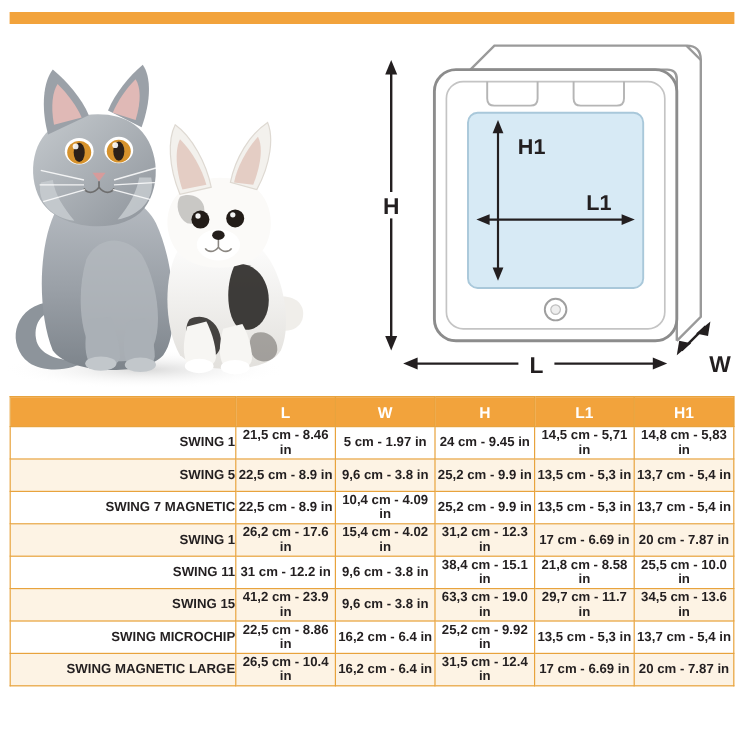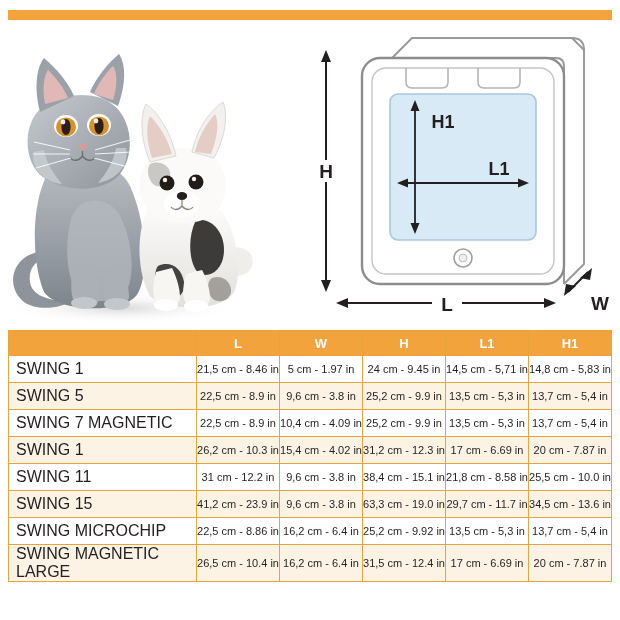--- a/index.html
+++ b/index.html
@@ -34,29 +34,29 @@
   }
   table{
     border-collapse:collapse;width:604px;
     font-size:11px;color:#231f20;
   }
   th,td{
     border:1px solid #e8a33d;
     padding:0;height:26px;
     text-align:center;
     vertical-align:middle;
-    font-weight:normal;
+    font-weight:bold;
   }
   thead th{
     background:#f2a33c;color:#ffffff;font-weight:bold;font-size:13px;
     height:24px;
   }
   thead th.blank{background:#f2a33c;}
   td.name{
-    text-align:left;padding-left:7px;font-weight:normal;font-size:16px;
+    text-align:right;padding-left:7px;font-weight:bold;font-size:11px;
     width:180px;
   }
   tbody tr:nth-child(odd) td{background:#ffffff;}
   tbody tr:nth-child(even) td{background:#fdf3e4;}
   tbody tr:nth-child(odd) td.name{background:#ffffff;}
   tbody tr:nth-child(even) td.name{background:#fdf3e4;}
 </style>
 </head>
 <body>
 
@@ -264,21 +264,21 @@
         <tr>
           <td class="name">SWING 7 MAGNETIC</td>
           <td>22,5 cm - 8.9 in</td>
           <td>10,4 cm - 4.09 in</td>
           <td>25,2 cm - 9.9 in</td>
           <td>13,5 cm - 5,3 in</td>
           <td>13,7 cm - 5,4 in</td>
         </tr>
         <tr>
           <td class="name">SWING 1</td>
-          <td>26,2 cm - 10.3 in</td>
+          <td>26,2 cm - 17.6 in</td>
           <td>15,4 cm - 4.02 in</td>
           <td>31,2 cm - 12.3 in</td>
           <td>17 cm - 6.69 in</td>
           <td>20 cm - 7.87 in</td>
         </tr>
         <tr>
           <td class="name">SWING 11</td>
           <td>31 cm - 12.2 in</td>
           <td>9,6 cm - 3.8 in</td>
           <td>38,4 cm - 15.1 in</td>

